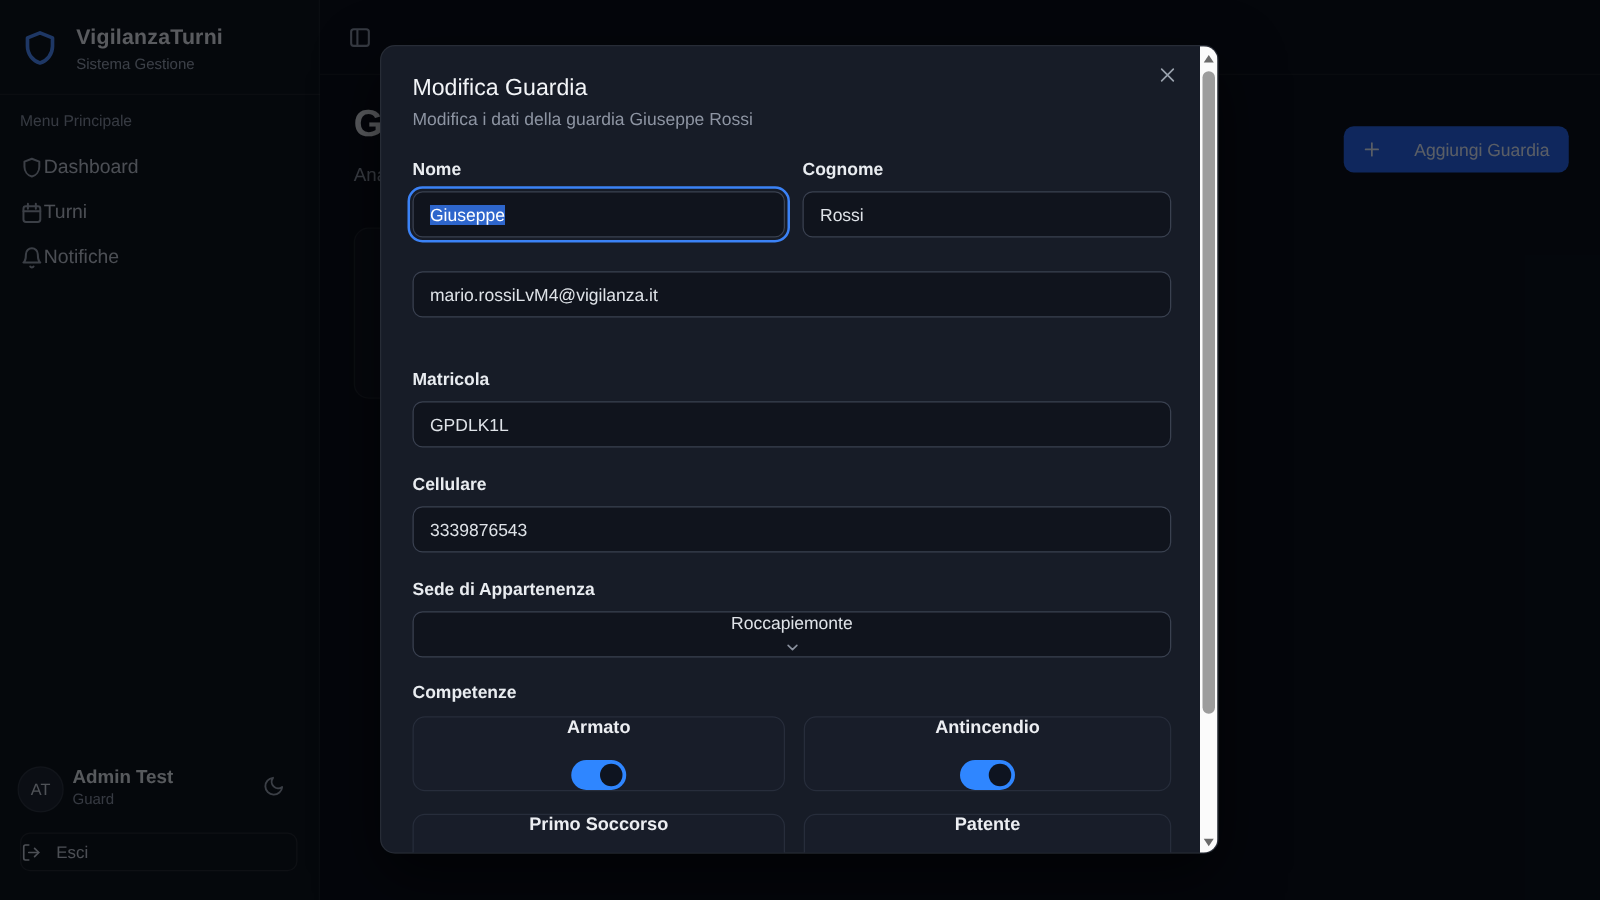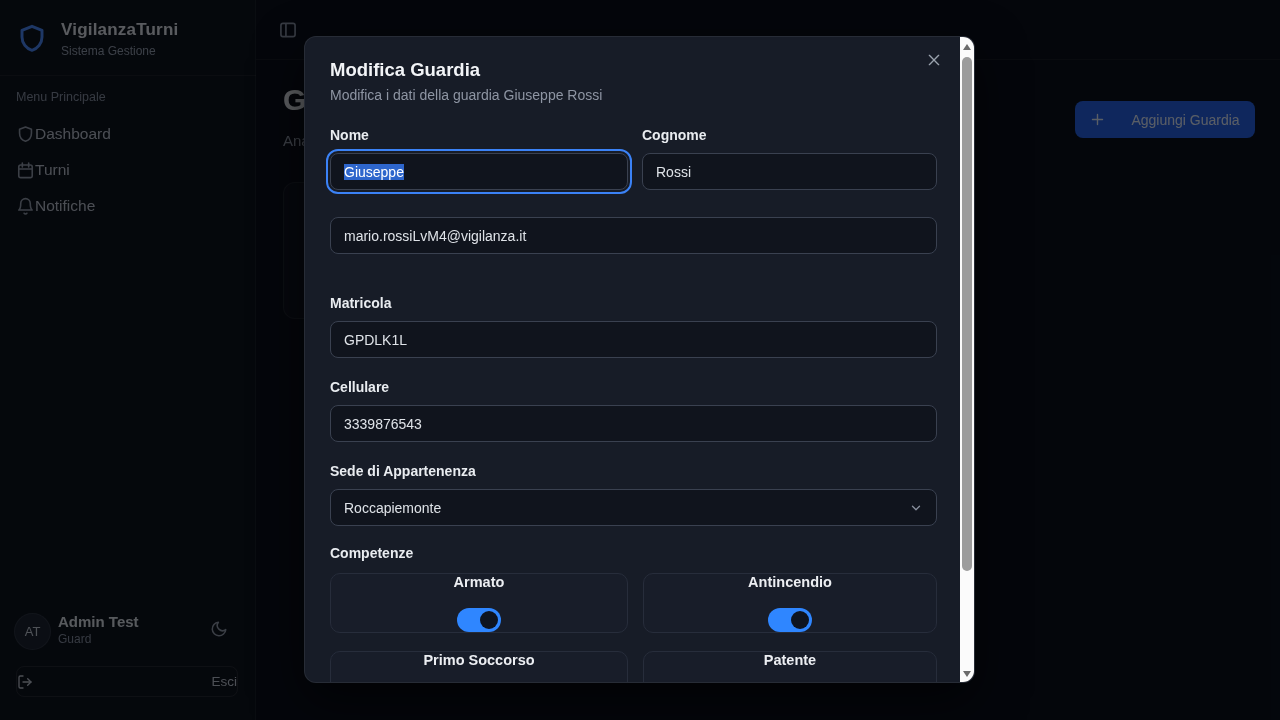--- a/index.html
+++ b/index.html
@@ -21,21 +21,21 @@
               color:#c3c8d2; font-size:15.5px; }
   .nav-item .nav-icon { width:19px; height:19px; color:#9aa1ae; flex:0 0 auto; }
   .user-block { position:absolute; left:0; top:606px; width:256px; }
   .avatar { position:absolute; left:14px; top:7px; width:37px; height:37px; border-radius:50%;
             background:#1b212c; border:1px solid rgba(255,255,255,0.08); color:#ced3db;
             font-size:13px; display:flex; align-items:center; justify-content:center; }
   .user-name { position:absolute; left:58px; top:7px; font-size:15px; font-weight:600; color:#e3e6eb; }
   .user-role { position:absolute; left:58px; top:26px; font-size:12px; color:#8b93a2; }
   .theme-toggle { position:absolute; left:210px; top:14px; width:18px; height:18px; color:#9aa1ae; }
   .logout-btn { position:absolute; left:16px; top:666px; width:222px; height:31px; border:1px solid rgba(255,255,255,0.09);
-                border-radius:8px; display:flex; align-items:center; justify-content:space-between; gap:12px;
+                border-radius:8px; display:flex; align-items:center; justify-content:flex-start; gap:12px;
                 color:#c6cbd4; font-size:13.5px; background:transparent; }
   .logout-btn svg { width:16px; height:16px; }
 
   .topbar { position:absolute; left:256px; top:0; width:1024px; height:60px;
             border-bottom:1px solid rgba(255,255,255,0.05); z-index:1; }
   .panel-toggle { position:absolute; left:22px; top:20px; width:20px; height:20px; color:#8b93a2; }
   .page-head-title { position:absolute; left:283px; top:83px; font-size:30px; font-weight:700; color:#f1f3f6; z-index:1; }
   .page-head-sub { position:absolute; left:283px; top:132px; font-size:15px; color:#9aa1ae; z-index:1; }
   .bg-card { position:absolute; left:283px; top:182px; width:470px; height:137px; border-radius:12px;
              background:#0e1219; border:1px solid rgba(255,255,255,0.07); z-index:1; }
@@ -43,32 +43,32 @@
              background:#2563eb; color:#eaf1ff; font-size:14px; font-weight:500; display:flex;
              align-items:center; justify-content:center; gap:26px; z-index:1; }
   .add-btn svg { width:15px; height:15px; }
 
   .overlay { position:absolute; inset:0; background:rgba(1,3,7,0.62); z-index:5; }
 
   
   .modal { position:absolute; left:304px; top:36px; width:671px; height:647px; background:#171c27;
            border:1px solid rgba(255,255,255,0.07); border-radius:12px; z-index:10; overflow:hidden;
            box-shadow:0 18px 50px rgba(0,0,0,0.6); }
-  .modal-title { position:absolute; left:25px; top:22px; font-size:18.5px; font-weight:700; color:#f2f4f7; }
+  .modal-title { position:absolute; left:25px; top:22px; font-size:18.5px; font-weight:400; color:#f2f4f7; }
   .modal-sub { position:absolute; left:25px; top:50px; font-size:14px; color:#8e95a3; }
   .modal-close { position:absolute; top:15px; right:32px; width:16px; height:16px; color:#9aa2ad; cursor:pointer; }
 
   .fg { position:absolute; }
   .fg-label { font-size:14px; font-weight:600; color:#e9ecf0; line-height:20px; }
   .tinput { margin-top:8px; width:100%; height:37px; background:#10141d; border:1px solid #3a4150;
             border-radius:8px; color:#dfe3e8; font-size:14px; font-family:inherit; padding:0 13px;
             display:flex; align-items:center; }
   .tinput.focused { border-color:#3a4150; outline:2px solid #3b82f6; outline-offset:2px; }
   .sel-text { background:#2e66cc; color:#ffffff; }
-  .tselect { justify-content:space-between; }
+  .tselect { justify-content:space-between;flex-direction:column; }
   .tselect .chev { width:14px; height:14px; color:#8a919e; }
 
   .comp-card { position:absolute; height:60px; background:#181d29; border:1px solid #272d3b; border-radius:10px;
                display:flex; align-items:center; justify-content:space-between; padding:0 16px;flex-direction:column; }
   .comp-label { font-size:14.5px; font-weight:600; color:#eceef2; }
   .switch { position:relative; width:44px; height:24px; border-radius:12px; flex:0 0 auto; }
   .switch.on { background:#2f86ff; }
   .switch.off { background:#6e7887; }
   .knob { position:absolute; top:3px; width:18px; height:18px; border-radius:50%; }
   .switch.on .knob { right:3px; background:#0e1420; }

